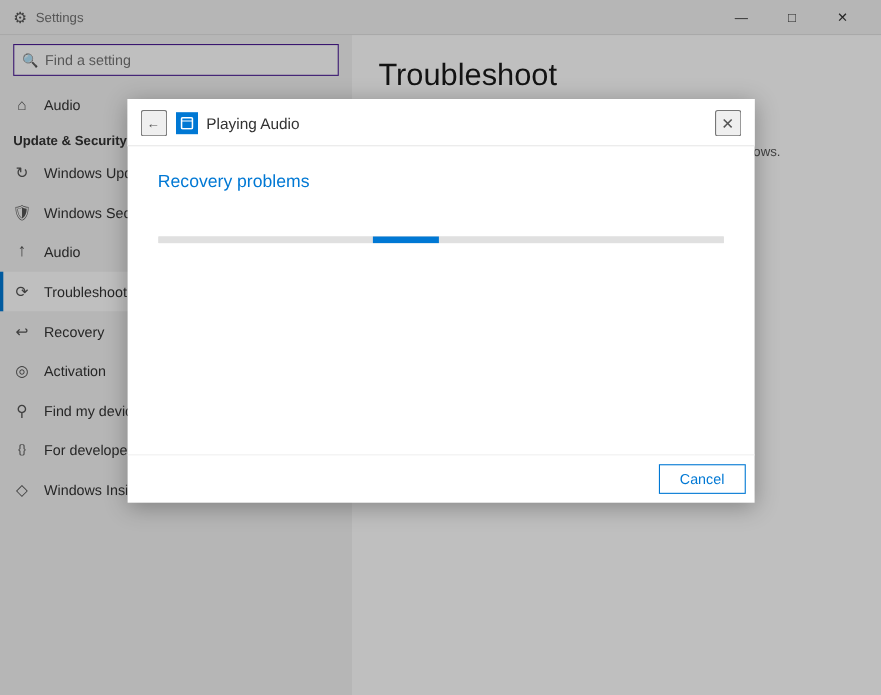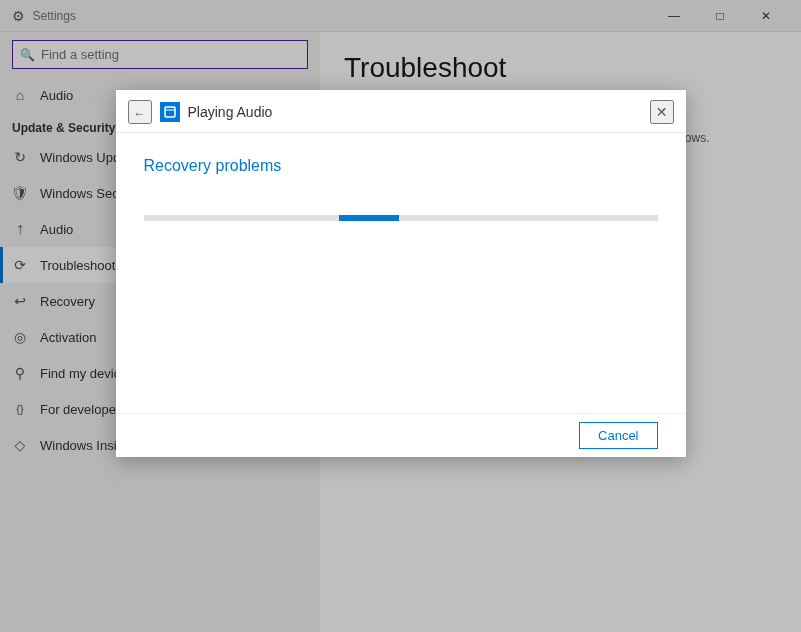--- a/index.html
+++ b/index.html
@@ -264,21 +264,21 @@
     }
     .progress-bar-indicator {
       position: absolute;
       height: 100%;
       background: #0078d4;
       width: 60px;
       left: 195px;
     }
 
     .dialog-footer {
-      padding: 8px 28px;
+      padding: 8px 8px;
       display: flex;
       justify-content: flex-end;
       border-top: 1px solid #f0f0f0;
     }
     .cancel-btn {
       padding: 5px 18px;
       border: 1px solid #0078d4;
       background: white;
       color: #0078d4;
       font-size: 13px;

